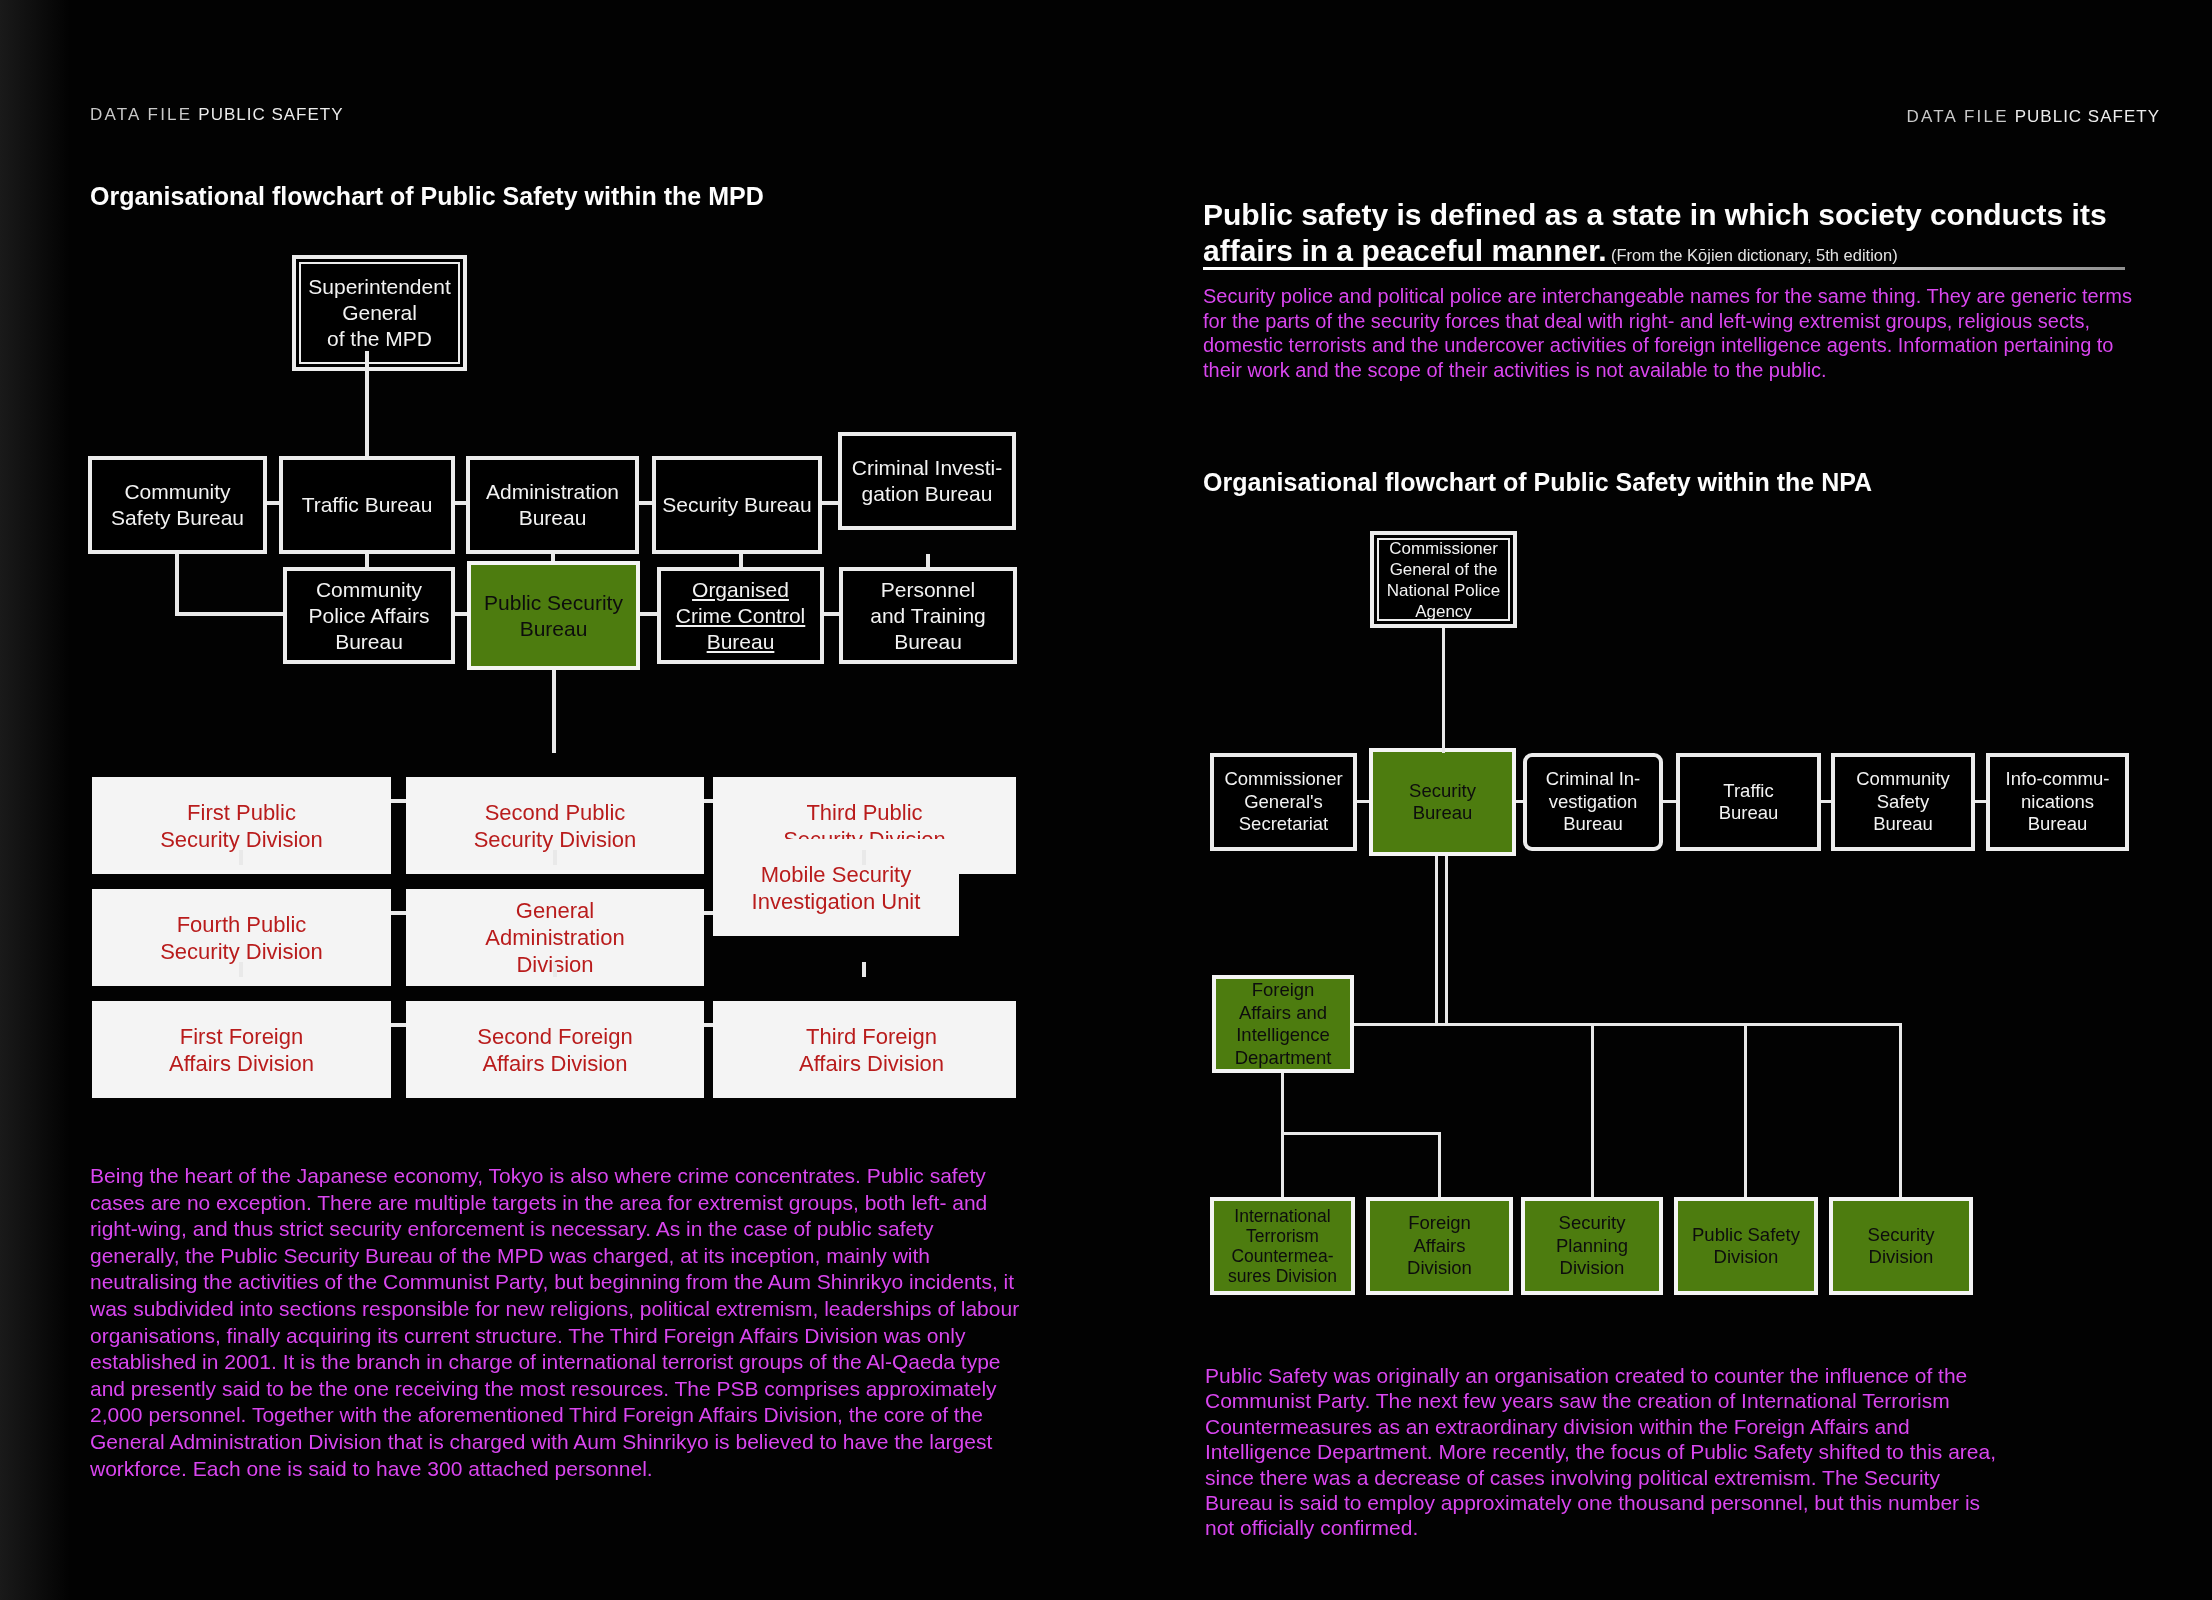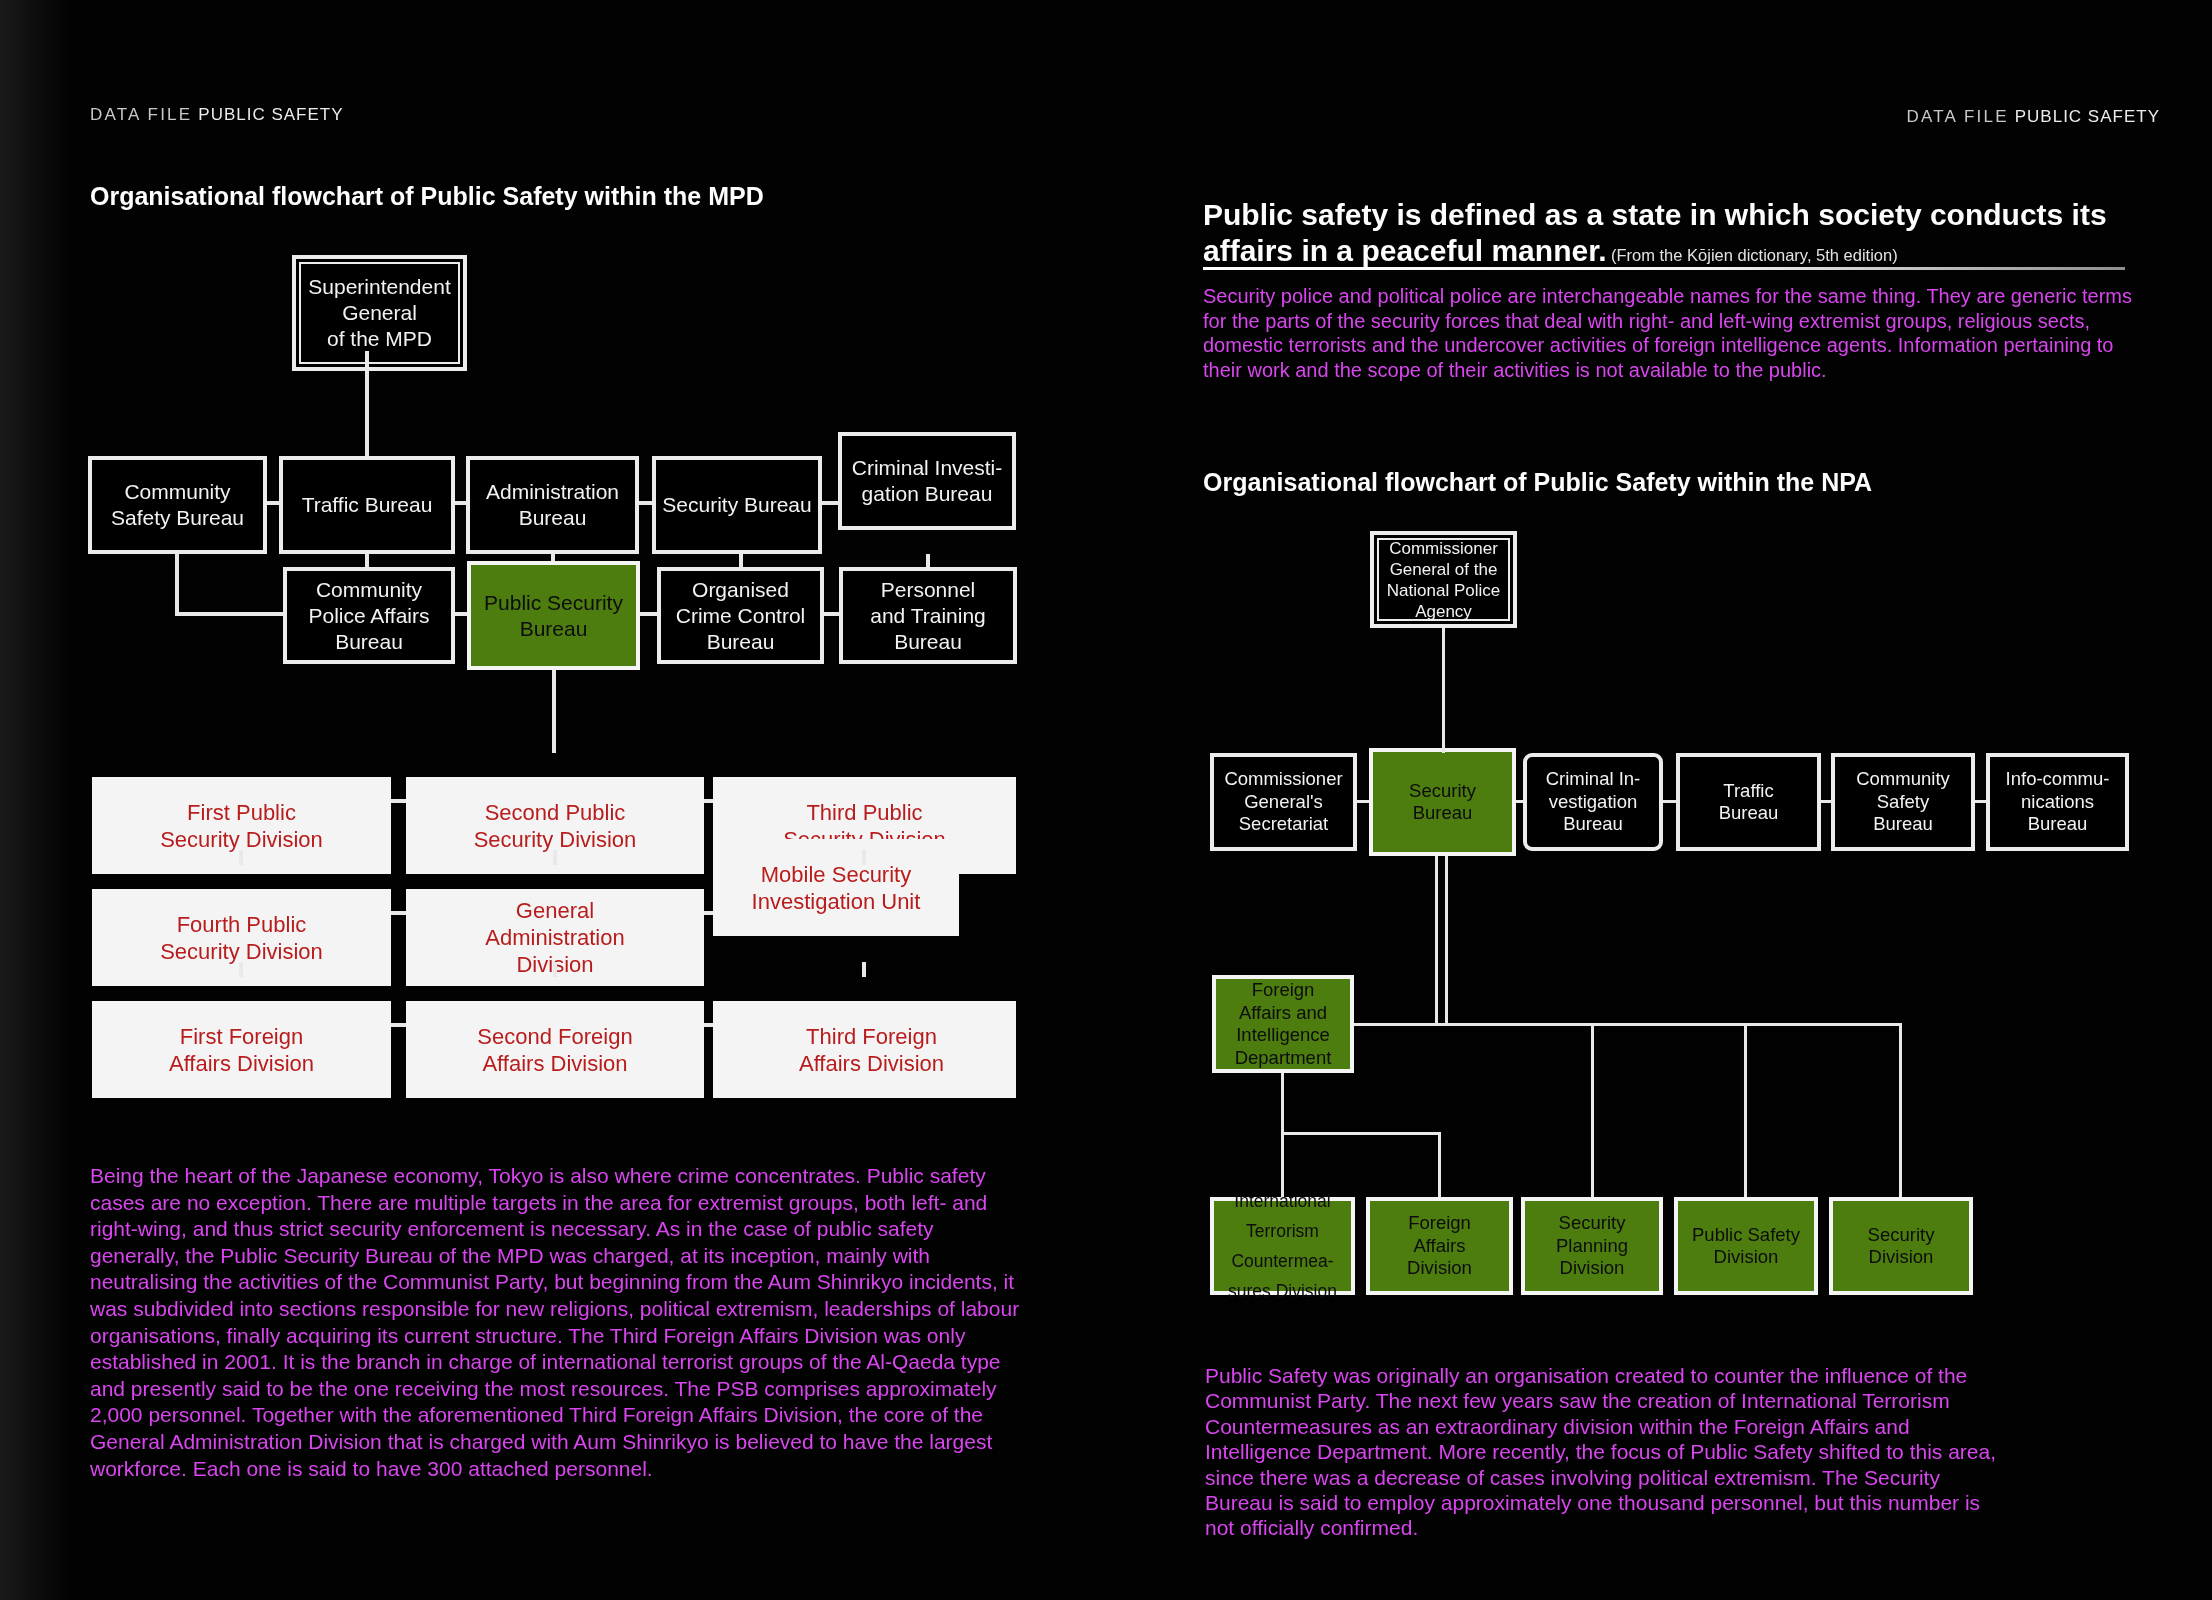--- a/index.html
+++ b/index.html
@@ -10,21 +10,21 @@
   .hdr{position:absolute;top:105px;font-size:17px;color:#c9c9c9;letter-spacing:2.2px;white-space:nowrap;}
   .hdr .sect{color:#ececec;letter-spacing:1px;margin-left:6px;}
   .ctitle{position:absolute;font-weight:bold;font-size:25px;color:#fdfdfd;white-space:nowrap;}
   .para{position:absolute;color:#d946ef;}
   .box{position:absolute;box-sizing:border-box;background:#000;border:4px solid #ececec;color:#f2f2f2;
        display:flex;align-items:center;justify-content:center;text-align:center;
        white-space:pre-line;font-size:21px;line-height:26px;padding:2px;}
   .wh{background:#4d7c0f;border-color:#f4f4f4;color:#0d0d0d;}
   .dbl{box-shadow:inset 0 0 0 3px #000, inset 0 0 0 5px #ececec;}
   .npa-s{font-size:18.5px;line-height:22.5px;}
-  .npa-xs{font-size:17.5px;line-height:30px;}
+  .npa-xs{font-size:17.5px;line-height:20px;}
   .grid-b{font-size:22px;line-height:27px;background:#f4f4f4;border:none;color:#b91c1c;margin-top:24px;}
   .ln{position:absolute;background:#e9e9e9;}
   .headline{position:absolute;left:1203px;top:197px;width:948px;}
   .headline .big{font-size:30px;line-height:36px;font-weight:bold;color:#fdfdfd;}
   .headline .src{font-size:16.5px;font-weight:normal;color:#e3e3e3;}
   .rule{position:absolute;left:1203px;top:267px;width:922px;height:3px;
         background:linear-gradient(90deg,#ffffff 0%,#f4f4f4 55%,#8f8f8f 100%);}
 </style>
 </head>
 <body>
@@ -48,21 +48,21 @@
 Bureau</div>
   <div class="box" style="left:652px;top:456px;width:170px;height:98px;">Security Bureau</div>
   <div class="box" style="left:838px;top:432px;width:178px;height:98px;">Criminal Investi-
 gation Bureau</div>
 
   <div class="box" style="left:283px;top:567px;width:172px;height:97px;">Community
 Police Affairs
 Bureau</div>
   <div class="box wh" style="left:467px;top:561px;width:173px;height:109px;">Public Security
 Bureau</div>
-  <div class="box" style="left:657px;top:567px;width:167px;height:97px;">Organised
+  <div class="box" style="left:657px;top:567px;width:167px;height:97px;text-decoration:underline;">Organised
 Crime Control
 Bureau</div>
   <div class="box" style="left:839px;top:567px;width:178px;height:97px;">Personnel
 and Training
 Bureau</div>
 
   <div class="box grid-b" style="left:92px;top:753px;width:299px;height:97px;">First Public
 Security Division</div>
   <div class="box grid-b" style="left:406px;top:753px;width:298px;height:97px;">Second Public
 Security Division</div>

